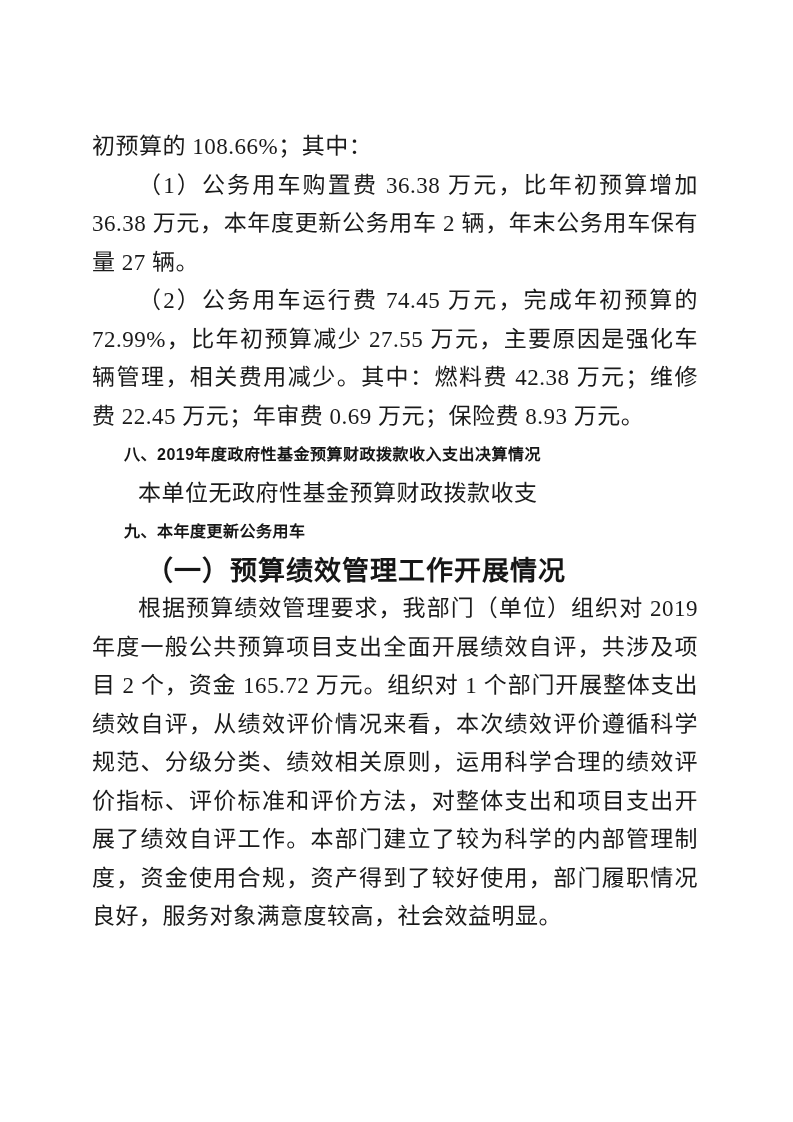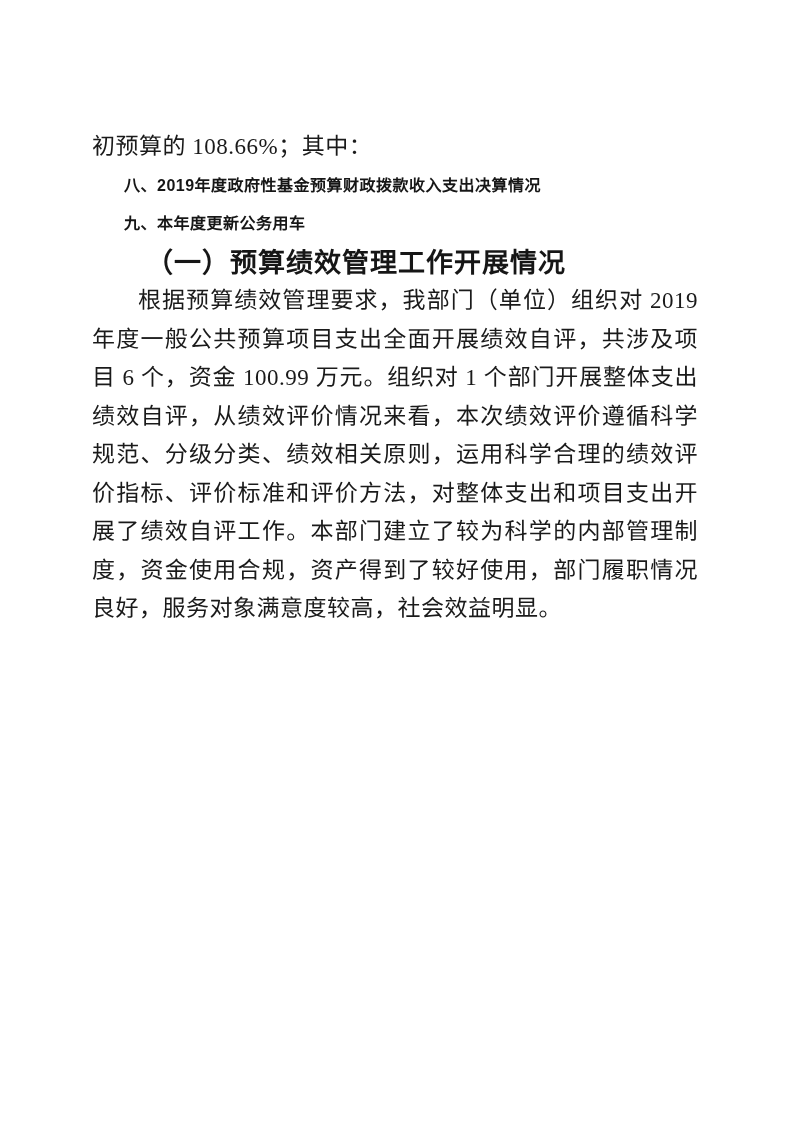--- a/index.html
+++ b/index.html
@@ -51,24 +51,27 @@
     letter-spacing: 1px;
     color: #161616;
   }
 </style>
 </head>
 <body>
 
 <div class="page">
   <p class="para no-indent">初预算的 108.66%；其中：</p>
 
+  <p class="para">（1）公务用车购置费 36.38 万元，比年初预算增加 36.38 万元，本年度更新公务用车 2 辆，年末公务用车保有量 27 辆。</p>
 
+  <p class="para">（2）公务用车运行费 74.45 万元，完成年初预算的 72.99%，比年初预算减少 27.55 万元，主要原因是强化车辆管理，相关费用减少。其中：燃料费 42.38 万元；维修费 22.45 万元；年审费 0.69 万元；保险费 8.93 万元。</p>
 
 
   <h2 class="heading-hei">八、2019年度政府性基金预算财政拨款收入支出决算情况</h2>
 
+  <p class="para">本单位无政府性基金预算财政拨款收支</p>
 
   <h2 class="heading-hei">九、本年度更新公务用车</h2>
 
   <h3 class="heading-kai">（一）预算绩效管理工作开展情况</h3>
 
-  <p class="para">根据预算绩效管理要求，我部门（单位）组织对 2019 年度一般公共预算项目支出全面开展绩效自评，共涉及项目 6 个，资金 100.99 万元。组织对 1 个部门开展整体支出绩效自评，从绩效评价情况来看，本次绩效评价遵循科学规范、分级分类、绩效相关原则，运用科学合理的绩效评价指标、评价标准和评价方法，对整体支出和项目支出开展了绩效自评工作。本部门建立了较为科学的内部管理制度，资金使用合规，资产得到了较好使用，部门履职情况良好，服务对象满意度较高，社会效益明显。</p>
+  <p class="para">根据预算绩效管理要求，我部门（单位）组织对 2019 年度一般公共预算项目支出全面开展绩效自评，共涉及项目 2 个，资金 165.72 万元。组织对 1 个部门开展整体支出绩效自评，从绩效评价情况来看，本次绩效评价遵循科学规范、分级分类、绩效相关原则，运用科学合理的绩效评价指标、评价标准和评价方法，对整体支出和项目支出开展了绩效自评工作。本部门建立了较为科学的内部管理制度，资金使用合规，资产得到了较好使用，部门履职情况良好，服务对象满意度较高，社会效益明显。</p>
 </div>
 
 </body></html>

